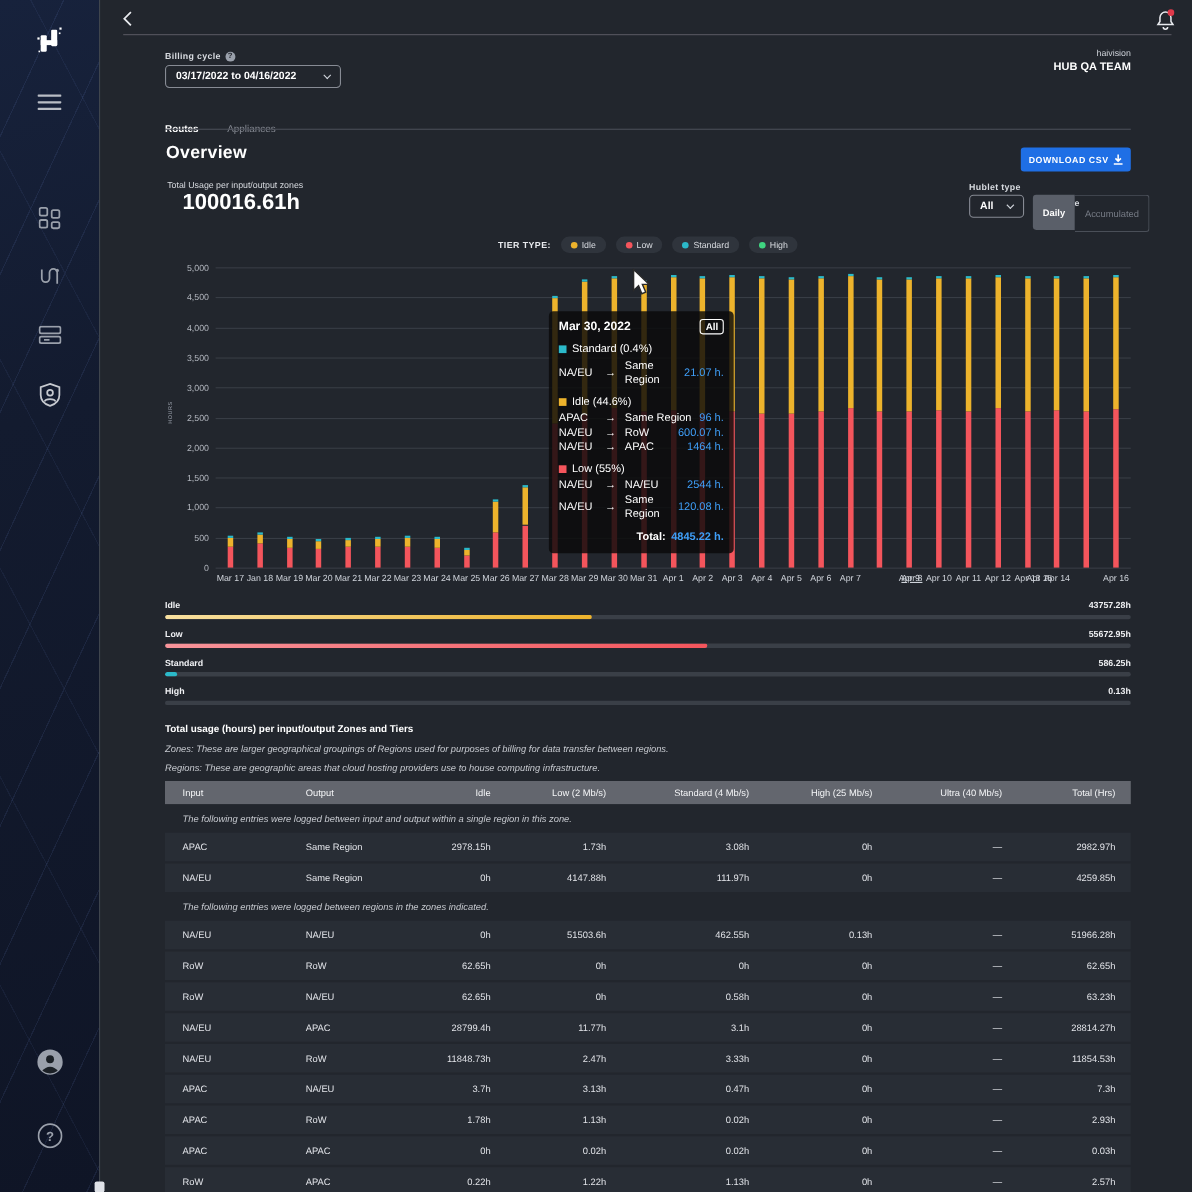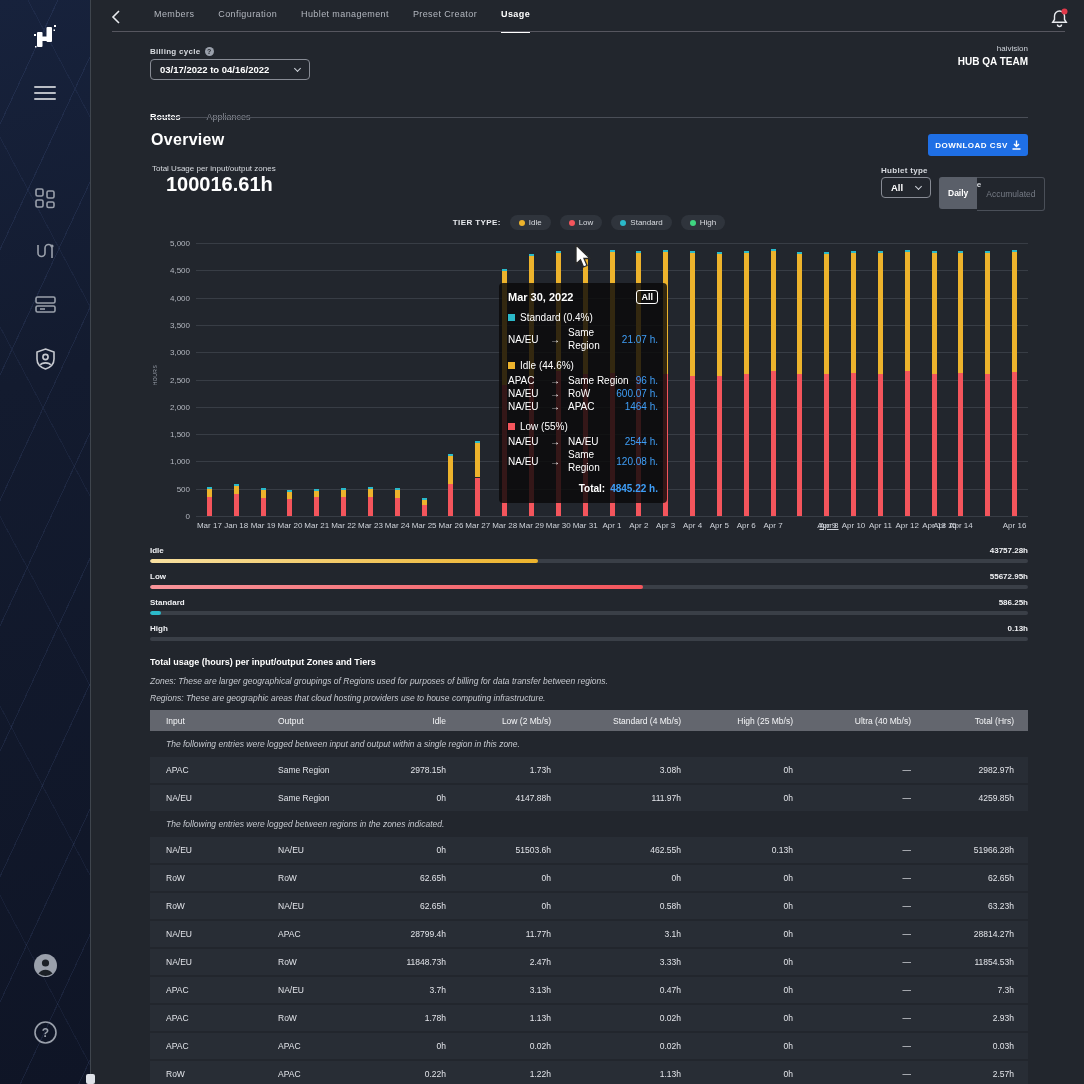--- a/index.html
+++ b/index.html
@@ -190,27 +190,20 @@
     </div>
   </div>
   <div id="side-divider"></div>
   <div id="scroll-thumb"></div>
 
   <div id="nav-back">
     <svg width="12" height="14" viewBox="0 0 12 14" fill="none" stroke="#e8eaee" stroke-width="1.6">
       <polyline points="9,1 3,7 9,13"></polyline>
     </svg>
   </div>
-  <div id="nav-tabs">
-      <div class="tab">Members</div>
-      <div class="tab">Configuration</div>
-      <div class="tab">Hublet management</div>
-      <div class="tab">Preset Creator</div>
-      <div class="tab active">Usage</div>
-    </div>
   <div id="nav-border"></div>
   <div id="bell">
     <svg width="19" height="20" viewBox="0 0 19 20" fill="none" stroke="#e8eaee" stroke-width="1.4">
       <path d="M9.5 3 a5 5 0 0 1 5 5 v3.5 l1.8 2.8 H2.7 L4.5 11.5 V8 a5 5 0 0 1 5 -5 Z"></path>
       <path d="M7.5 16.5 a2 2 0 0 0 4 0"></path>
       <circle cx="14.5" cy="3.5" r="3" fill="#e0394a" stroke="none"></circle>
     </svg>
   </div>
 
   <div id="billing-label-row">

